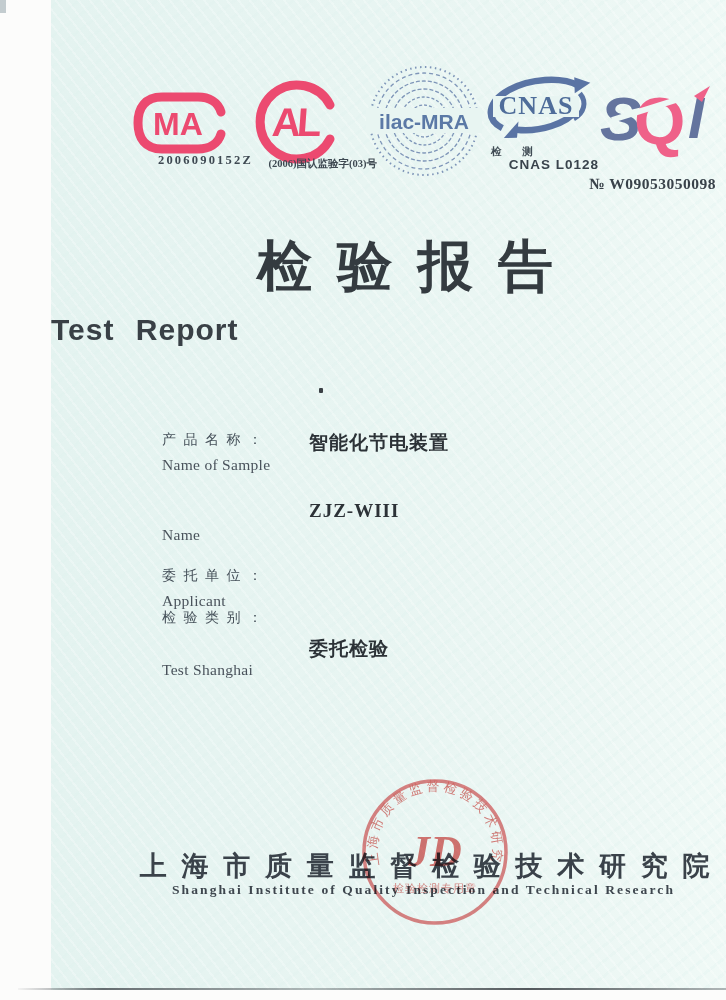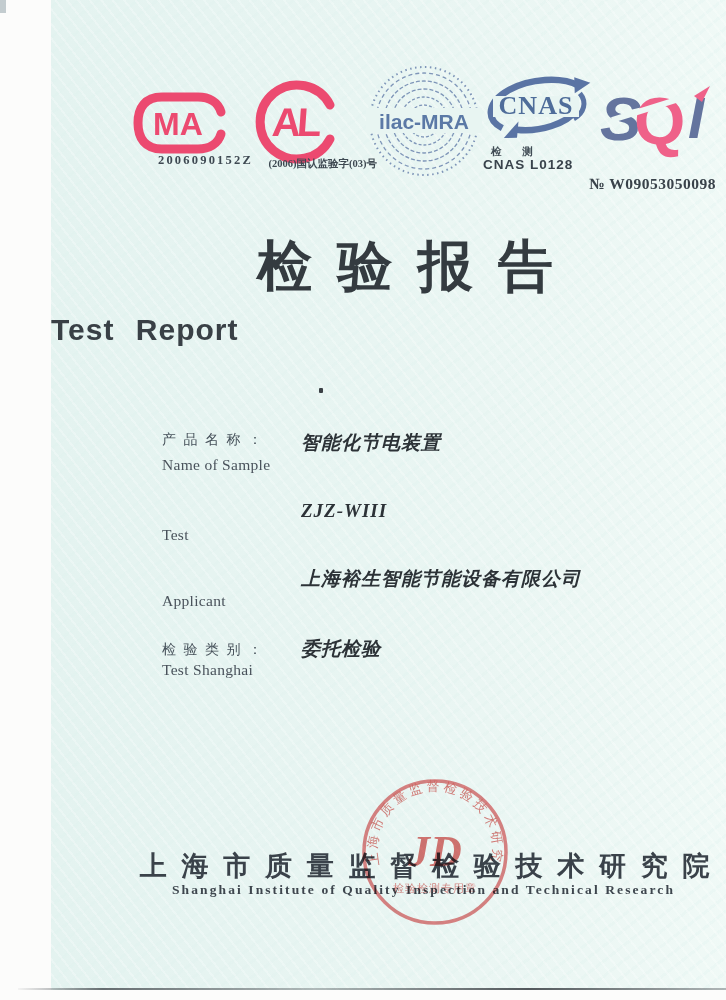--- a/index.html
+++ b/index.html
@@ -38,41 +38,41 @@
   
   .cert-no {
     font-weight:700; color:#3e4952; text-align:right;
     font-family:"Liberation Serif","DejaVu Serif",serif;
   }
   .cma-cert { left:56px; top:153px; width:146px; font-size:12.5px; letter-spacing:2.2px; }
   .cal-cert { left:168px; top:157px; width:158px; font-size:10.5px; letter-spacing:0; font-weight:600; }
   .cnas-sub-zh { left:440px; top:145px; width:100px; font-size:10.5px; letter-spacing:9px;
     text-align:left; color:#414c55; font-weight:600; }
   .cnas-sub-code { left:432px; top:157px; width:116px; font-size:13.5px; letter-spacing:1px;
-    text-align:left; color:#39434c; font-weight:700;
+    text-align:right; color:#39434c; font-weight:700;
     font-family:"Liberation Sans","DejaVu Sans",sans-serif; }
   .report-no { left:538px; top:175px; font-size:15.5px; font-weight:700; letter-spacing:.5px; }
 
   
   .title-zh {
     left:0; top:230px; width:713px; text-align:center;
     font-family:"Liberation Sans","DejaVu Sans",sans-serif;
     font-size:55px; font-weight:700; color:#343b40; letter-spacing:5px;
   }
   .title-en {
     left:0; top:313px; width:713px; 
     font-family:"Liberation Sans","DejaVu Sans",sans-serif;
     font-size:30px; font-weight:700; color:#394046;
     letter-spacing:1px; word-spacing:12px;
   }
   .speck { left:268px; top:388px; width:4px; height:5px; background:#3b4045; border-radius:1px; }
 
   
   .field-label { left:111px; font-size:14px; color:#46515a; letter-spacing:2px; }
-  .field-value { left:250px; font-size:19px; font-weight:700; color:#2c3237; letter-spacing:1px;font-style:italic; }
+  .field-value { left:258px; font-size:19px; font-weight:700; color:#2c3237; letter-spacing:1px; }
   .field-en    { left:111px; font-size:15.5px; color:#49525b; letter-spacing:.3px; }
 
   
   .footer-zh {
     left:0; top:848px; width:713px; text-align:center;
     font-size:27px; font-weight:600; color:#3a424a; letter-spacing:4px;
     transform:translateX(19px);
   }
   .footer-en {
     left:0; top:882px; width:713px; text-align:center;
@@ -150,26 +150,26 @@
 
   <div class="abs title-zh">检  验  报  告</div>
   <div class="abs title-en">Test Report</div>
   <div class="abs speck"></div>
 
   <div class="abs field-label" style="top:431px">产 品 名 称 ：</div>
   <div class="abs field-value" style="top:430px">智能化节电装置</div>
   <div class="abs field-en" style="top:456px">Name of Sample</div>
 
   <div class="abs field-value" style="top:500px">ZJZ-WIII</div>
-  <div class="abs field-en" style="top:526px">Test</div>
+  <div class="abs field-en" style="top:526px">Name</div>
 
-  <div class="abs field-value" style="top:566px">上海裕生智能节能设备有限公司</div>
+  <div class="abs field-label" style="top:567px">委 托 单 位 ：</div>
   <div class="abs field-en" style="top:592px">Applicant</div>
 
-  <div class="abs field-label" style="top:641px">检 验 类 别 ：</div>
+  <div class="abs field-label" style="top:609px">检 验 类 别 ：</div>
   <div class="abs field-value" style="top:636px">委托检验</div>
   <div class="abs field-en" style="top:661px">Test Shanghai</div>
 
   <div class="abs footer-zh">上 海 市 质 量 监 督 检 验 技 术 研 究 院</div>
   <div class="abs footer-en">Shanghai Institute of Quality Inspection and Technical Research</div>
 
   <svg class="abs stamp" viewBox="0 0 172 172">
     <circle cx="86" cy="86" r="71" fill="none" stroke="#dd5a5c" stroke-width="3.5" opacity=".85"></circle>
     <defs>
       <path id="stampArc" d="M31 101 A58 58 0 1 1 141 101" fill="none"></path>

